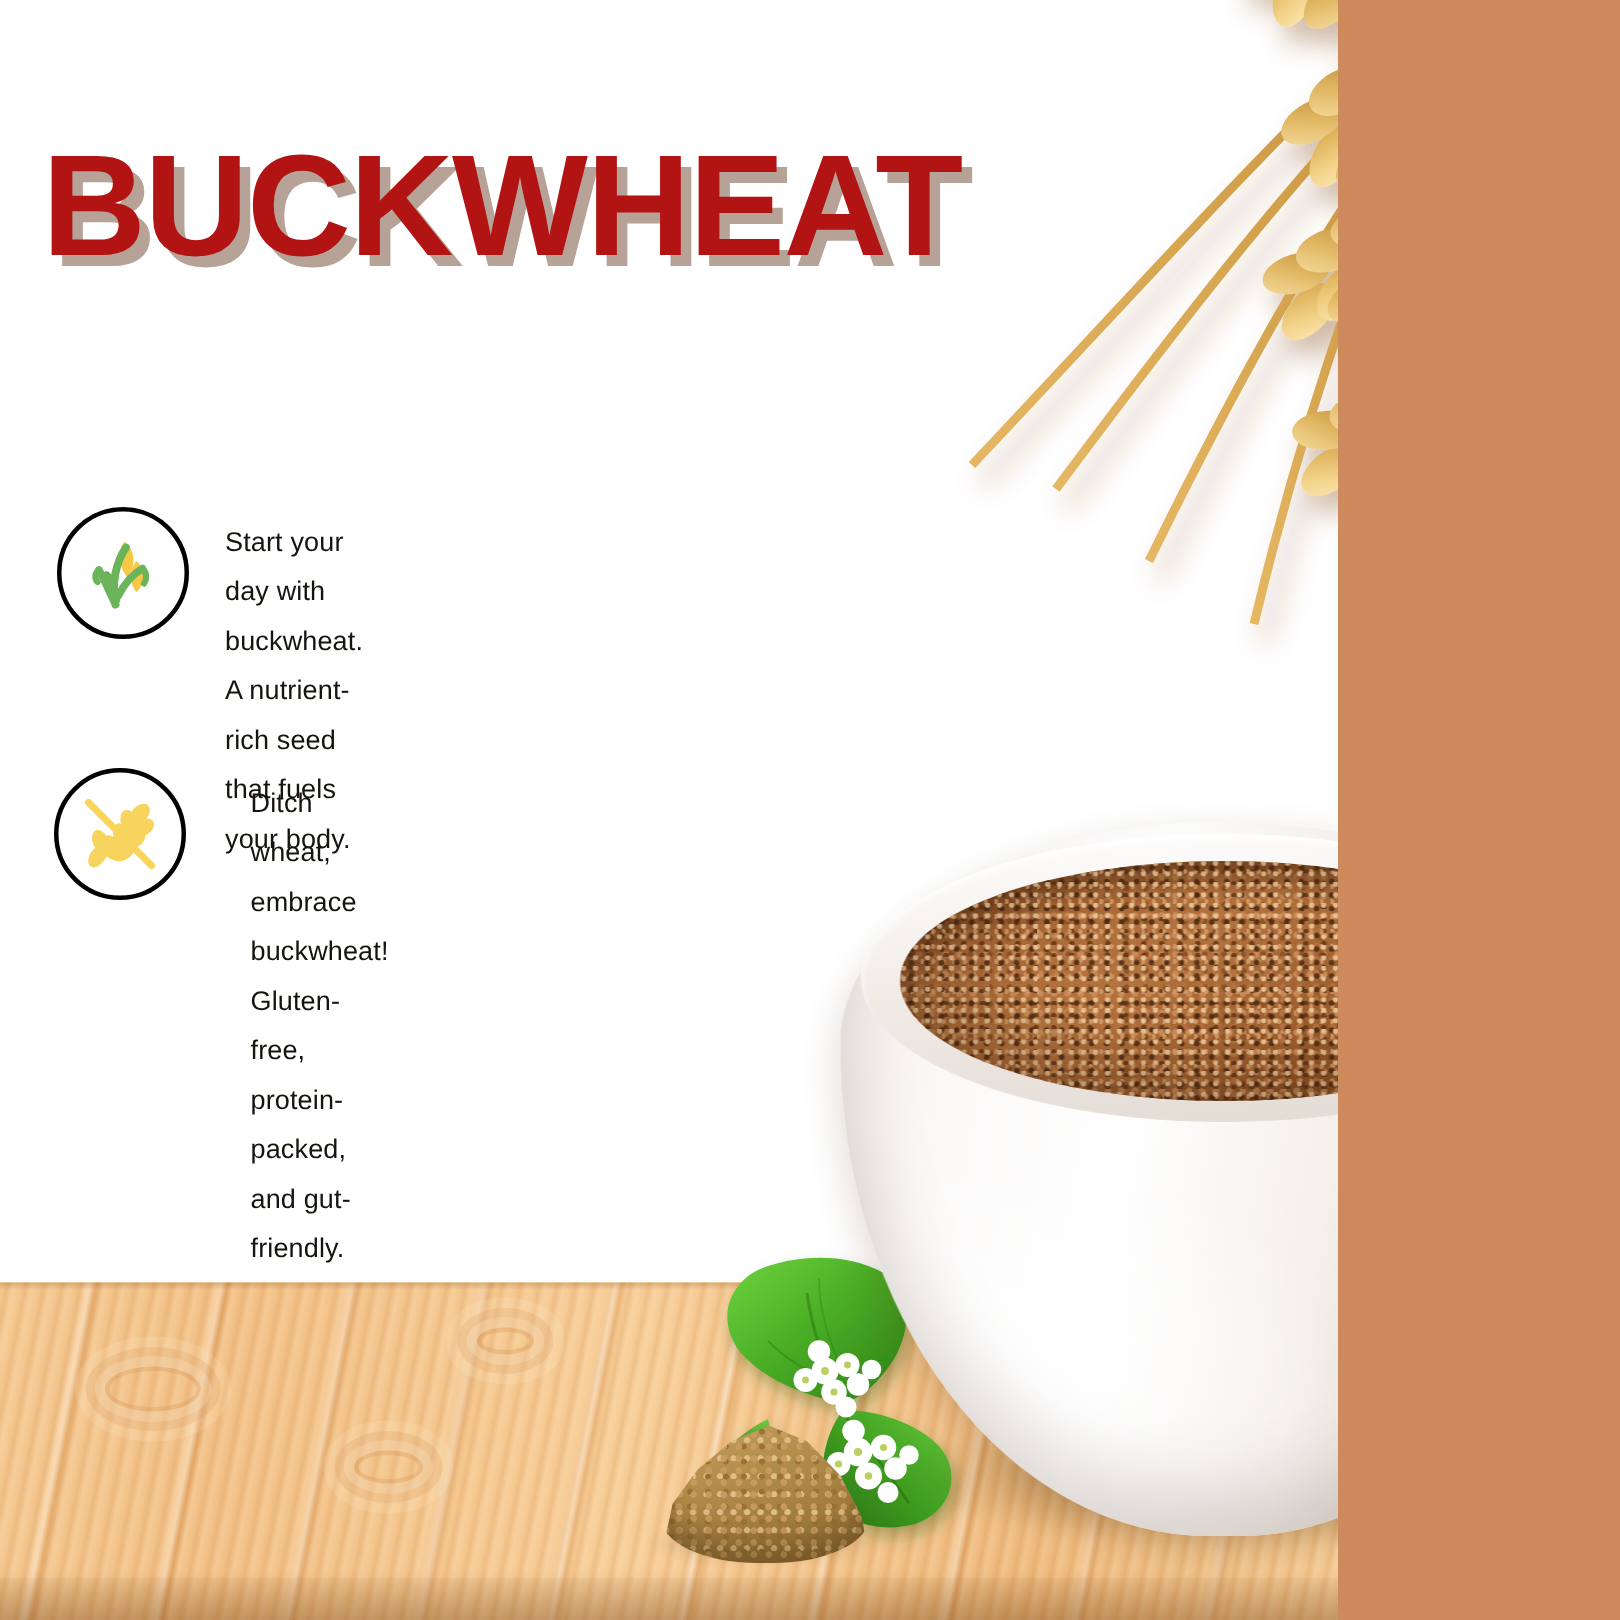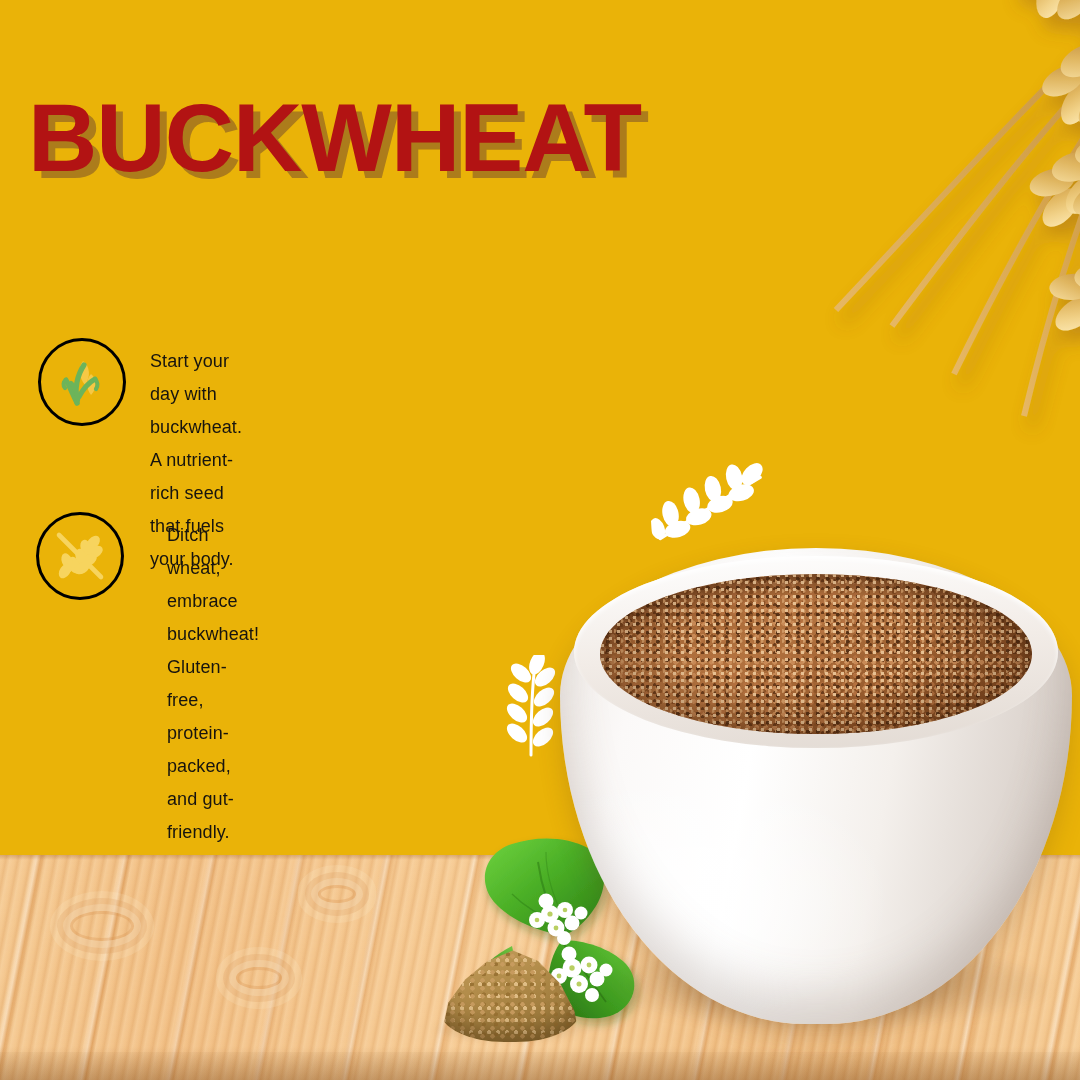--- a/index.html
+++ b/index.html
@@ -5,22 +5,22 @@
 <style>
   * { margin:0; padding:0; box-sizing:border-box; }
   html,body { width:1080px; height:1080px; }
   body {
     font-family:"Liberation Sans", sans-serif;
     background:#cd8b5d;
     overflow:hidden;
   }
   #poster {
     position:relative;
-    width:1080px; height:1080px;
-    background:#eab308;
+    width:892px; height:1080px;
+    background:#ffffff;
     overflow:hidden;
   }
 
   
   .floor {
     position:absolute;
     left:0; right:0;
     top:855px; height:225px;
     overflow:hidden;
     background:#f0bc80;

